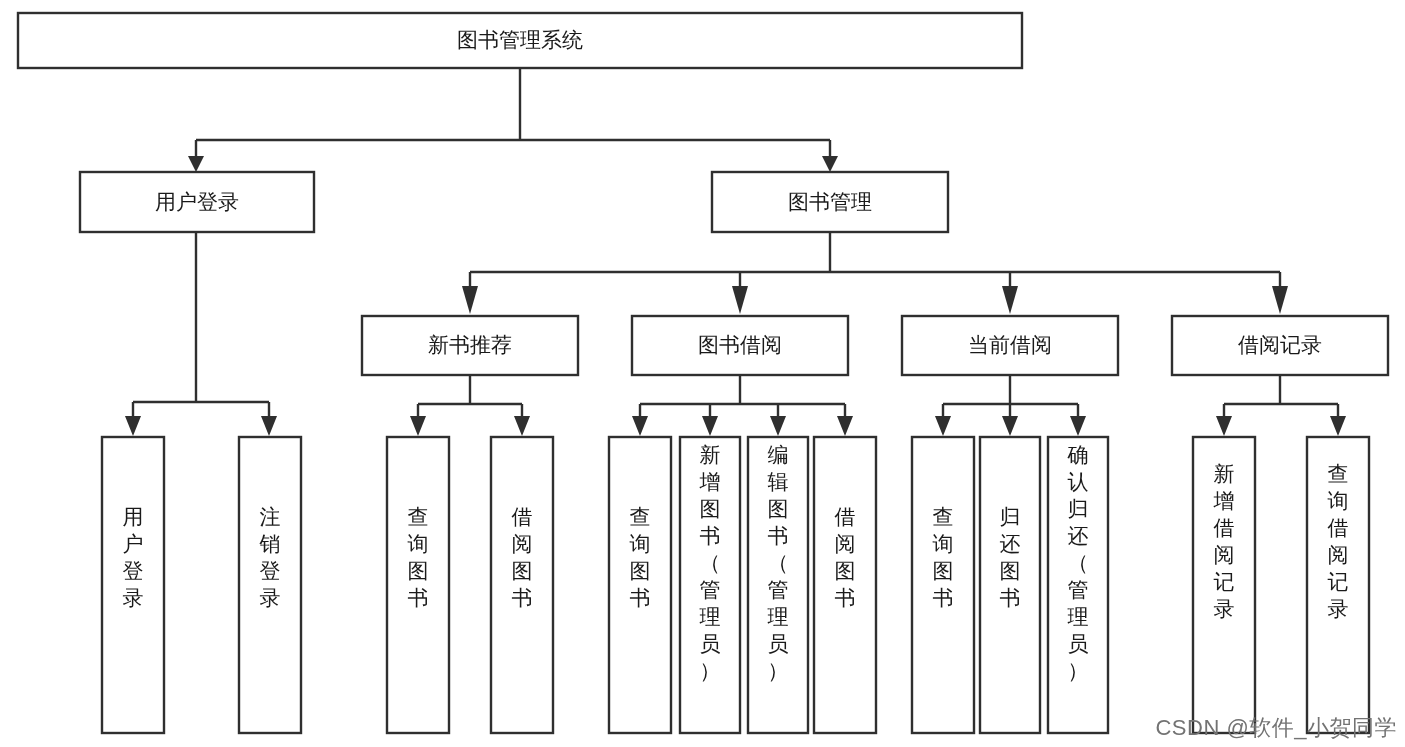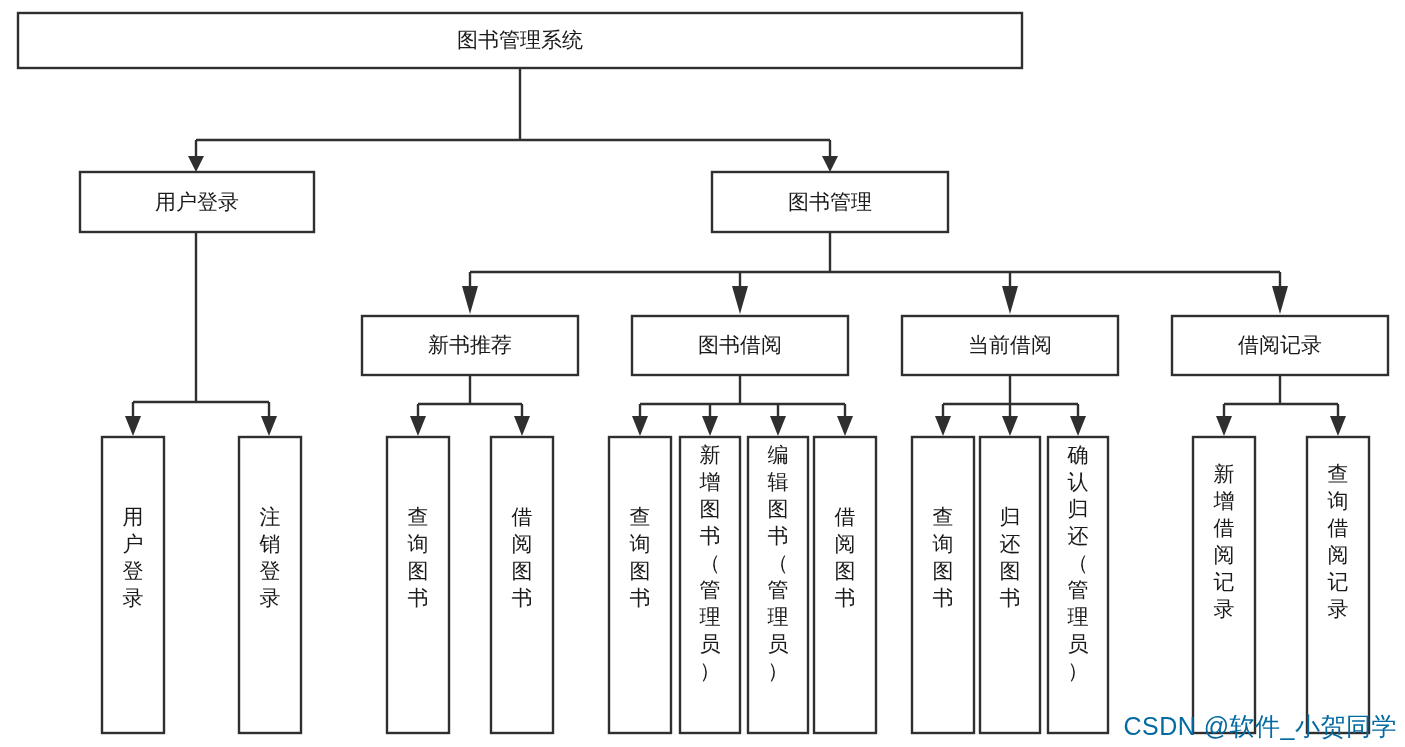--- a/index.html
+++ b/index.html
@@ -52,22 +52,22 @@
     font-family: "Liberation Sans", "DejaVu Sans", sans-serif;
     font-size: 21px;
     fill: #1a1a1a;
     text-anchor: middle;
   }
   .watermark {
     position: absolute;
     right: 8px;
     bottom: 4px;
     font-family: "Liberation Sans", "DejaVu Sans", sans-serif;
-    font-size: 25px;
-    color: #0369a1;
+    font-size: 22px;
+    color: #737373;
     letter-spacing: 0.5px;
     white-space: nowrap;
     user-select: none;
   }
 </style>
 </head>
 <body>
 
 <div id="diagram-root">
 

